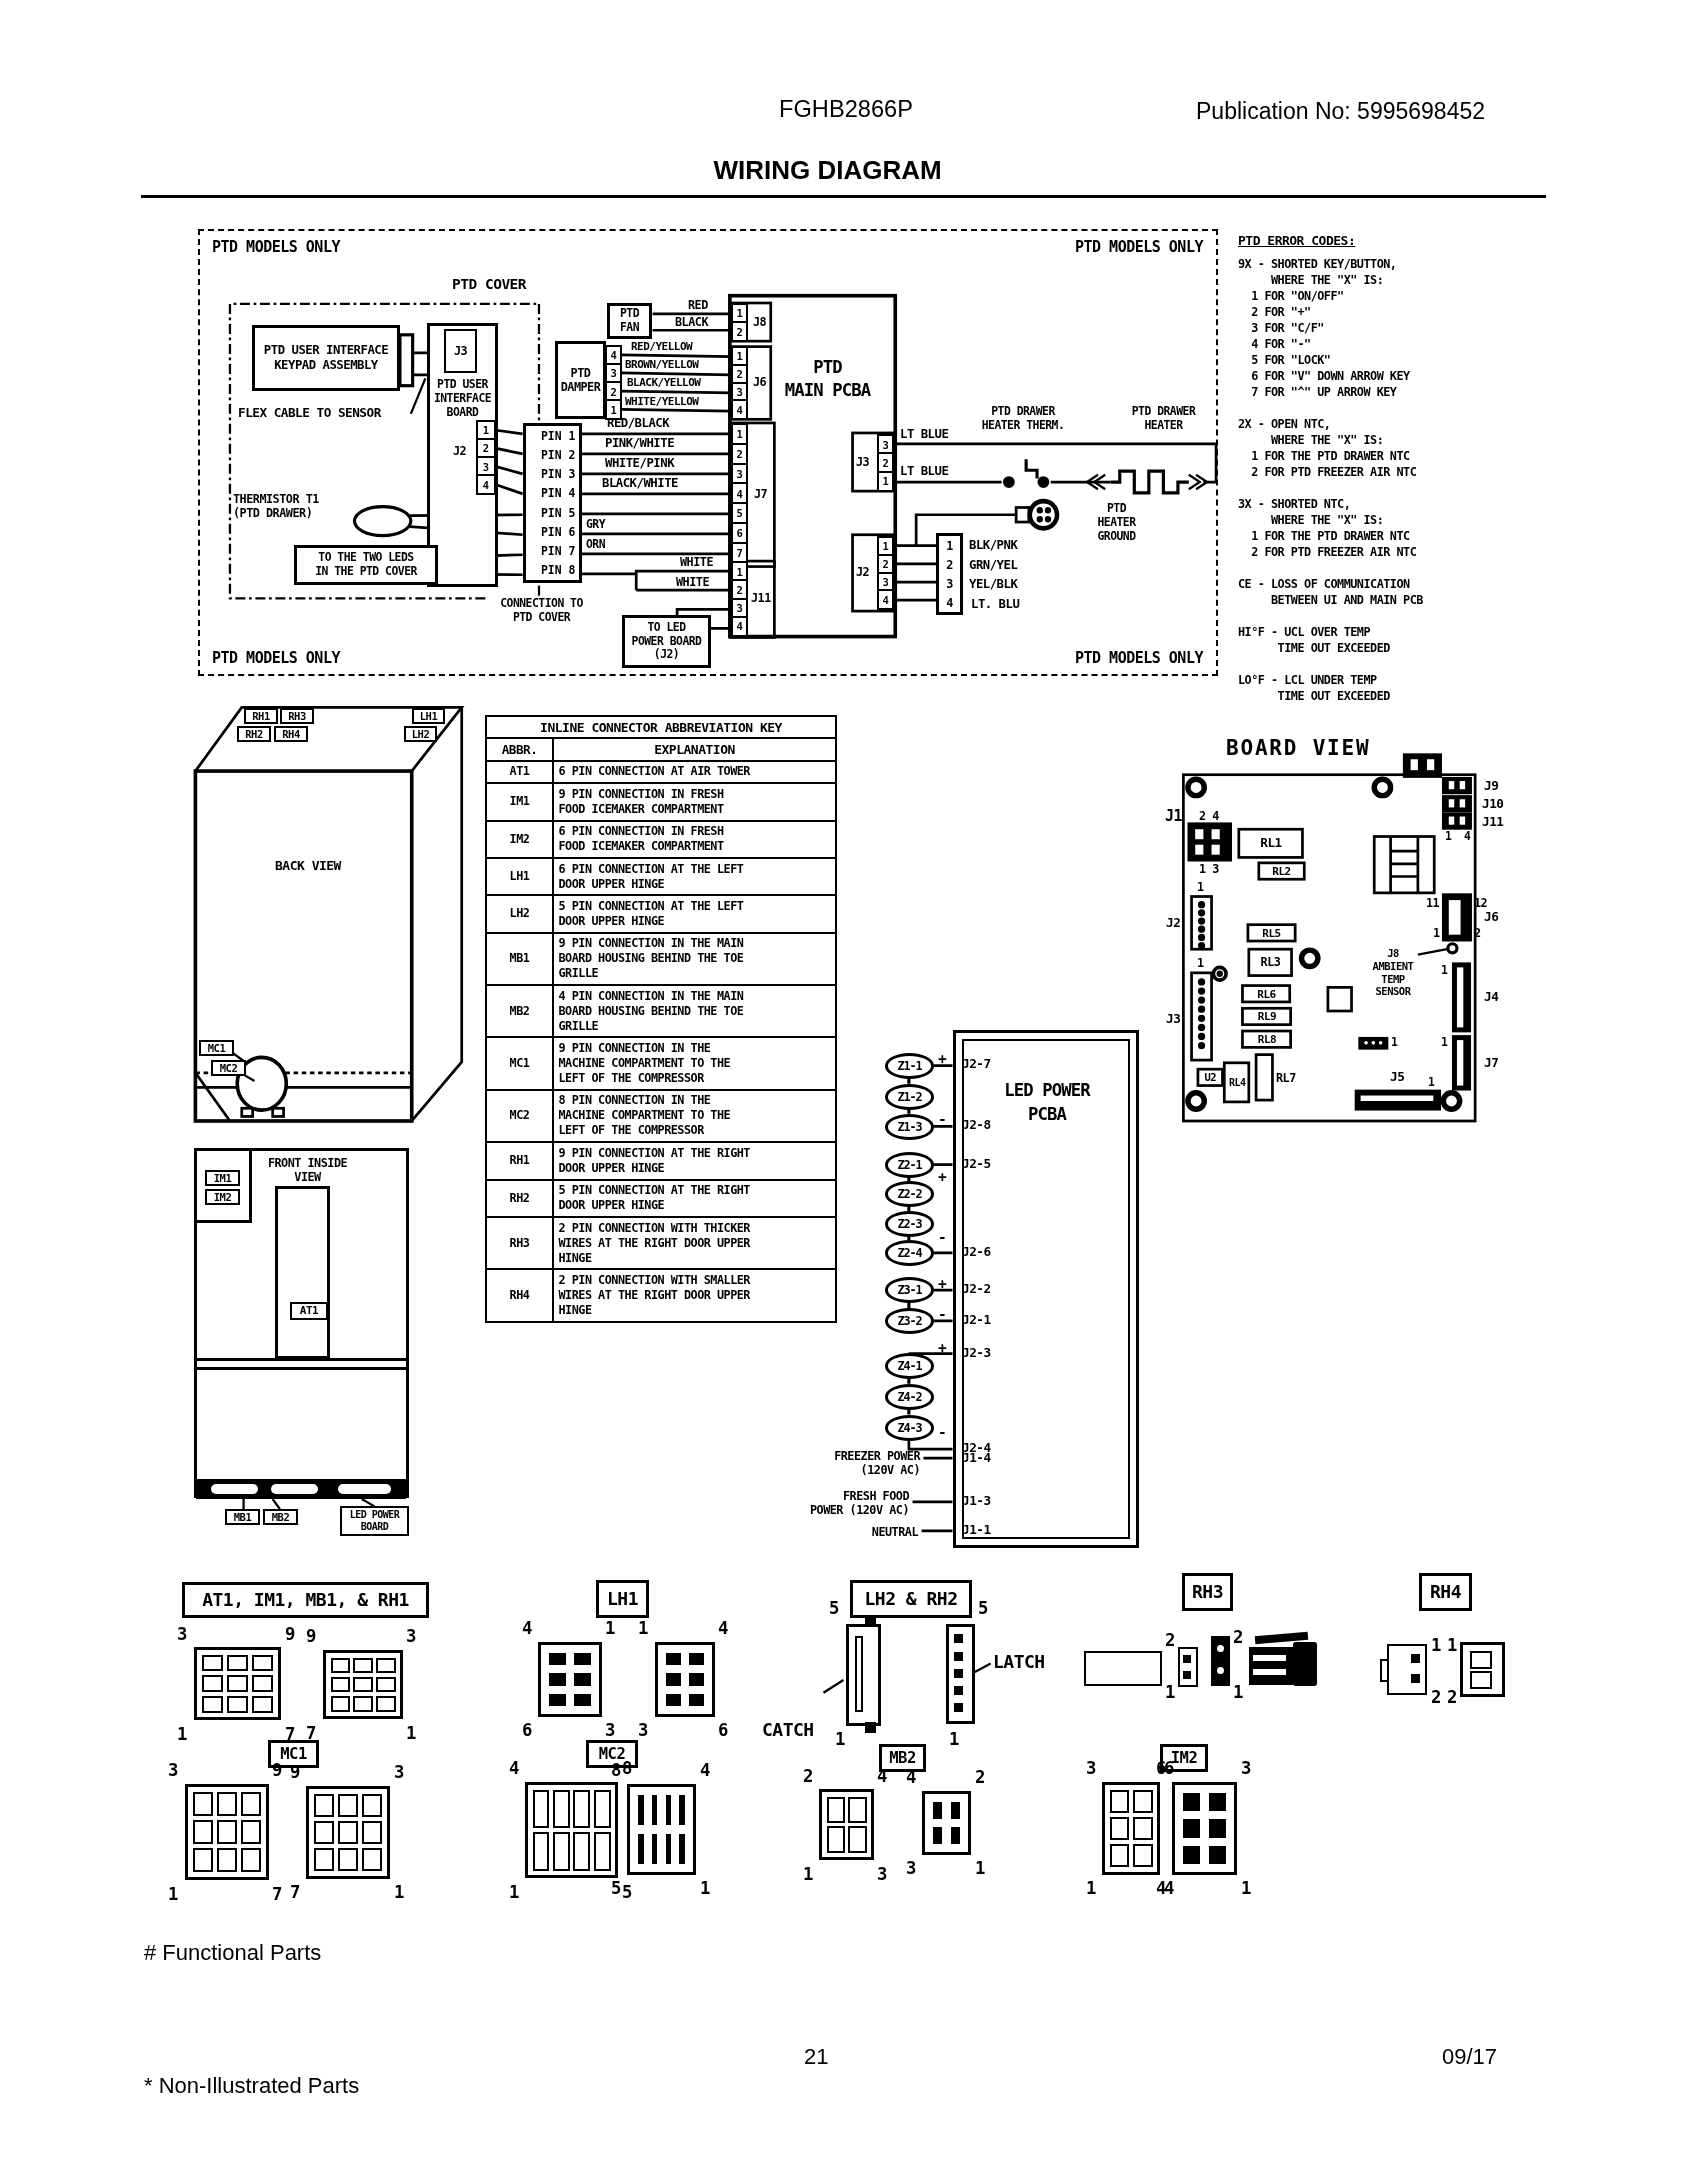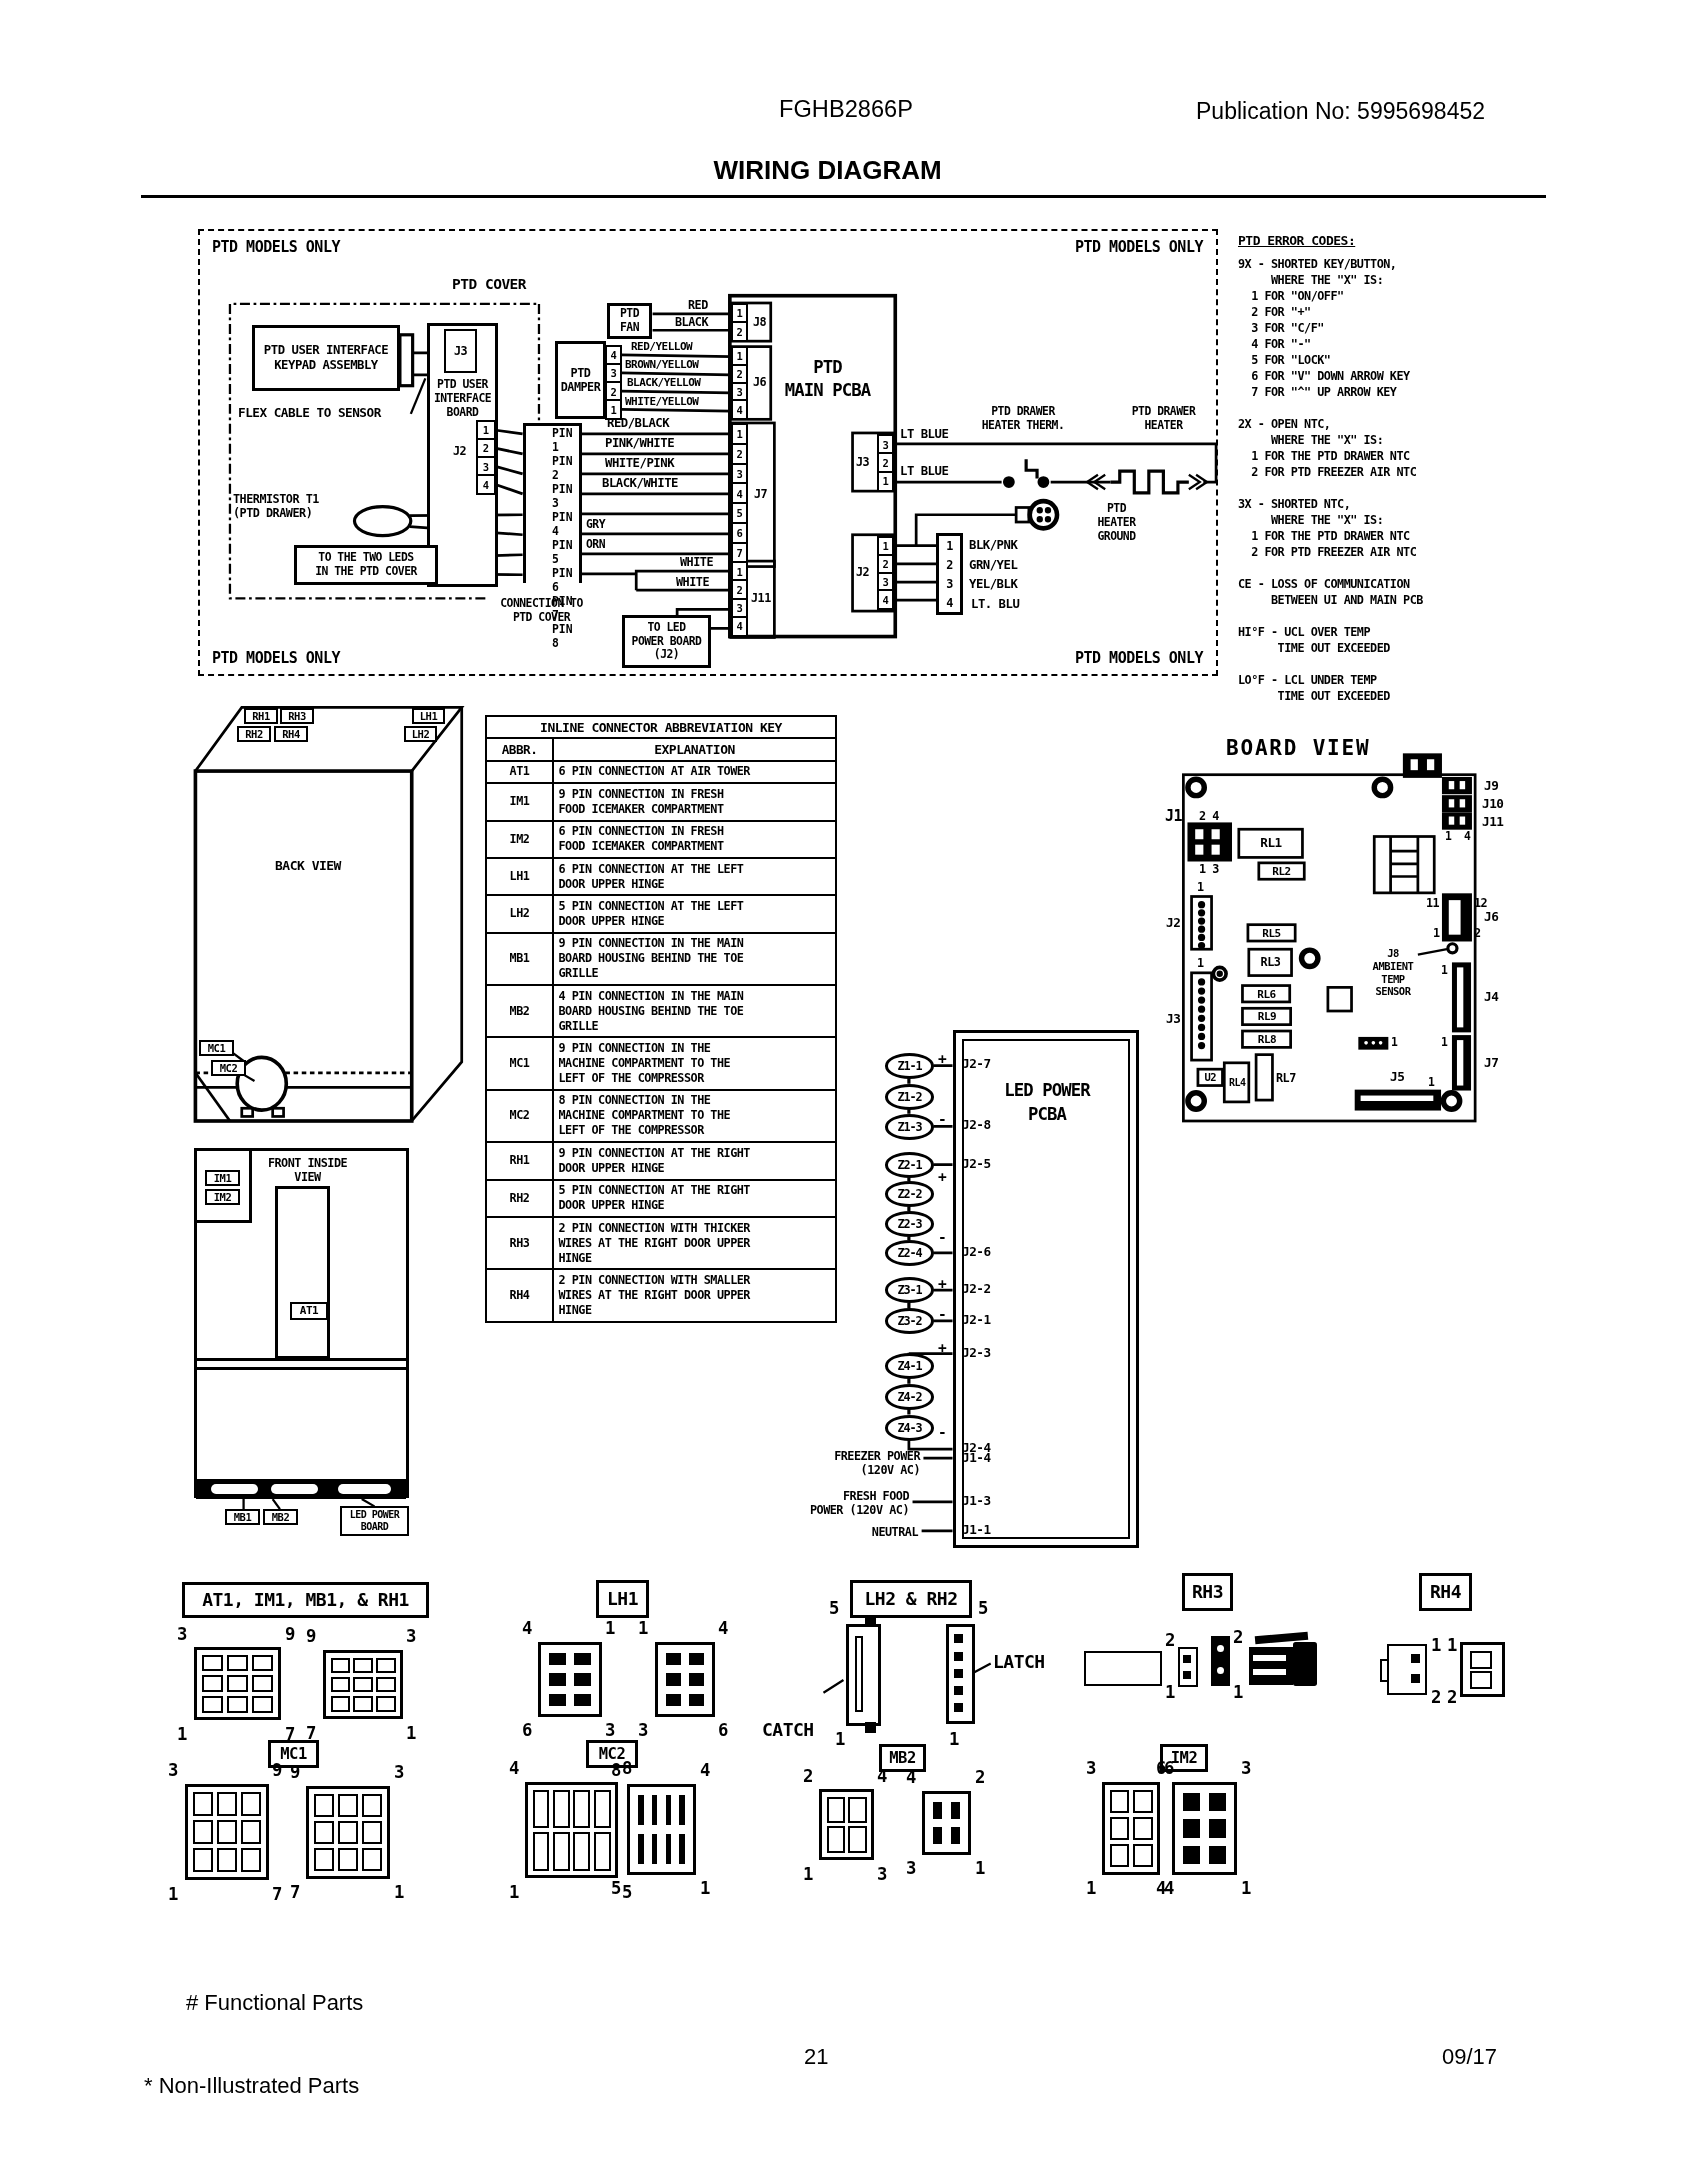--- a/index.html
+++ b/index.html
@@ -18,21 +18,21 @@
   .pincol{position:absolute;display:flex;flex-direction:column;box-sizing:border-box;}
   .pincell{flex:1;border:2.7px solid #000;margin-top:-2.7px;background:#fff;box-sizing:border-box;
        display:flex;align-items:center;justify-content:center;
        font:bold 10.5px "DejaVu Sans Mono",monospace;}
   .pincell:first-child{margin-top:0;}
   .pincol.plain{border:3.2px solid #000;background:#fff;}
   .pincol.plain .pincell{border:none;margin-top:0;justify-content:flex-start;padding-left:7.3px;
        font-size:11.8px;}
   .pinrows{position:absolute;border:3.2px solid #000;background:#fff;box-sizing:border-box;
        display:flex;flex-direction:column;}
-  .pinrows .pincell{border:none;margin-top:0;justify-content:flex-start;padding-left:26px;font-size:11.4px;}
+  .pinrows .pincell{border:none;margin-top:0;justify-content:flex-start;padding-left:15px;font-size:11.4px;}
   .ovalz{position:absolute;width:49px;height:25.5px;border:3.2px solid #000;border-radius:50%;
        background:#fff;display:flex;align-items:center;justify-content:center;box-sizing:border-box;
        font:bold 11.8px "DejaVu Sans Mono",monospace;letter-spacing:-1.1px;}
   .sign{position:absolute;font:bold 14.5px "DejaVu Sans Mono",monospace;}
   table.abbr{position:absolute;left:485px;top:715px;width:352px;border-collapse:collapse;
        background:#fff;}
   table.abbr th,table.abbr td{border:2.7px solid #000;font:bold 11.8px "DejaVu Sans Mono",monospace;
        letter-spacing:-0.5px;line-height:15px;padding:2.7px 4.5px;white-space:pre-line;vertical-align:middle;}
   table.abbr .abbrcell{text-align:center;width:56px;}
   .gridconn{position:absolute;border:3.6px solid #000;background:#fff;box-sizing:border-box;
@@ -785,19 +785,19 @@
   </div>
   <div class="cnum" style="left:1431px;top:1635px;">1</div>
   <div class="cnum" style="left:1431px;top:1687px;">2</div>
   <div style="position:absolute;left:1460px;top:1642px;width:45px;height:55px;border:3.6px solid #000;box-sizing:border-box;background:#fff;">
     <div style="position:absolute;left:7.3px;top:5.5px;width:22px;height:18px;border:2.7px solid #000;box-sizing:border-box;"></div>
     <div style="position:absolute;left:7.3px;top:25.5px;width:22px;height:18px;border:2.7px solid #000;box-sizing:border-box;"></div>
   </div>
   <div class="cnum" style="left:1447px;top:1635px;">1</div>
   <div class="cnum" style="left:1447px;top:1687px;">2</div>
 
-  <div class="lbl sans" style="left:144px;top:1990px;font:22px 'Liberation Sans',sans-serif;margin-left:42px;"># Functional Parts</div>
+  <div class="lbl sans" style="left:144px;top:1940px;font:22px 'Liberation Sans',sans-serif;"># Functional Parts</div>
   <div class="lbl sans" style="left:144px;top:2073px;font:22px 'Liberation Sans',sans-serif;">* Non-Illustrated Parts</div>
   <div class="lbl sans" style="left:804px;top:2044px;font:22px 'Liberation Sans',sans-serif;">21</div>
   <div class="lbl sans" style="left:1442px;top:2044px;font:22px 'Liberation Sans',sans-serif;">09/17</div>
 
 </div>
 
 
 </body></html>

